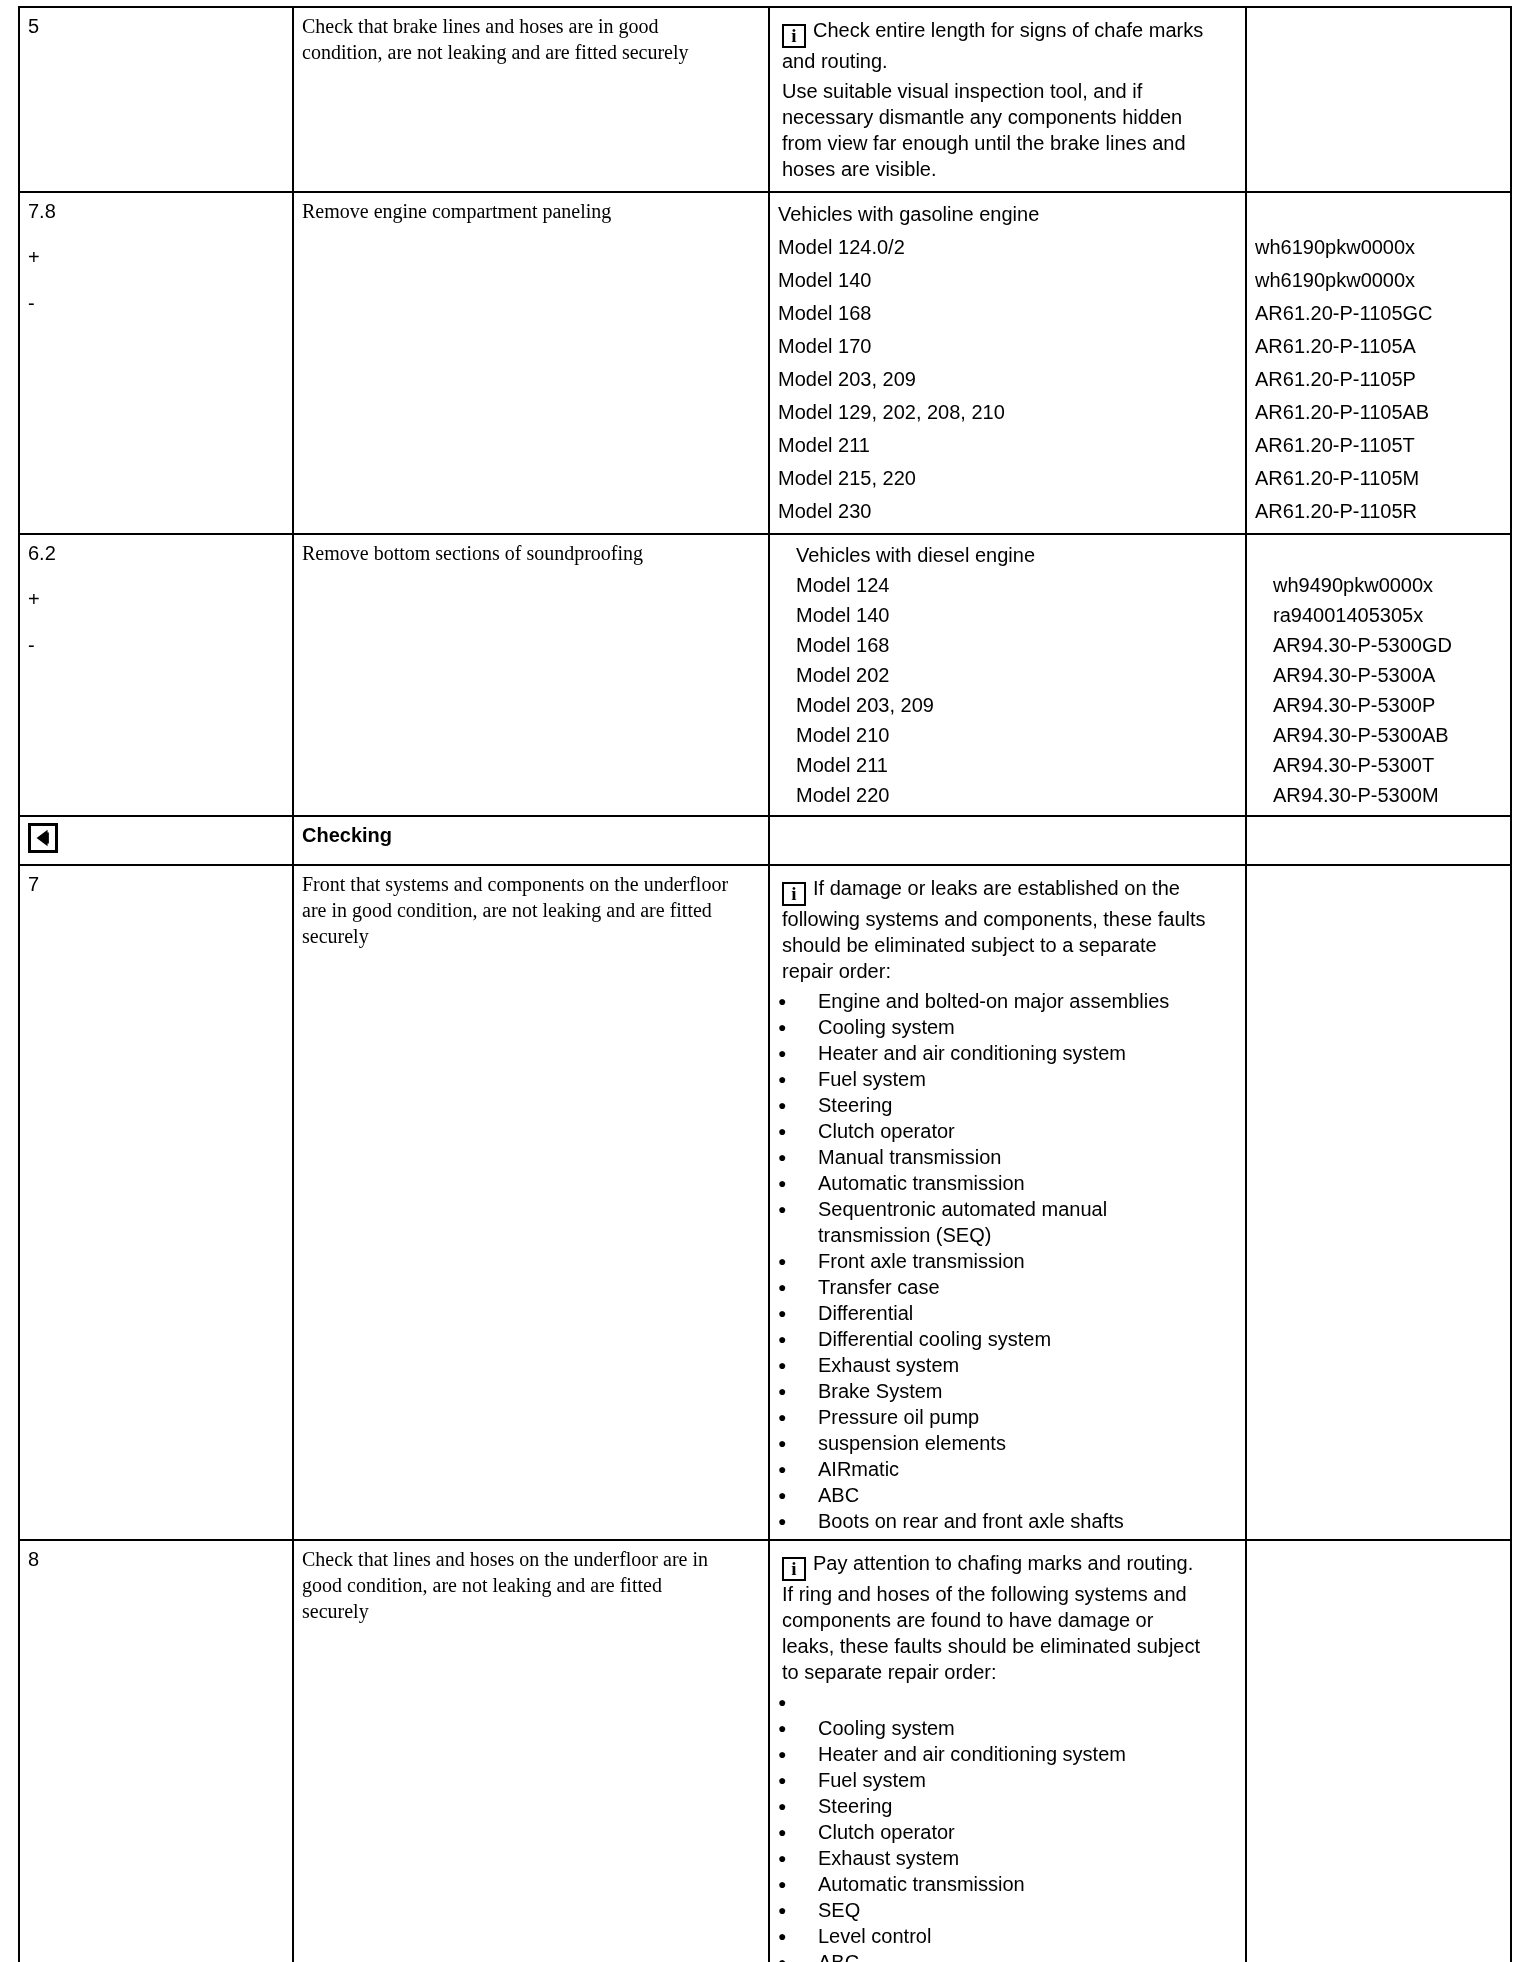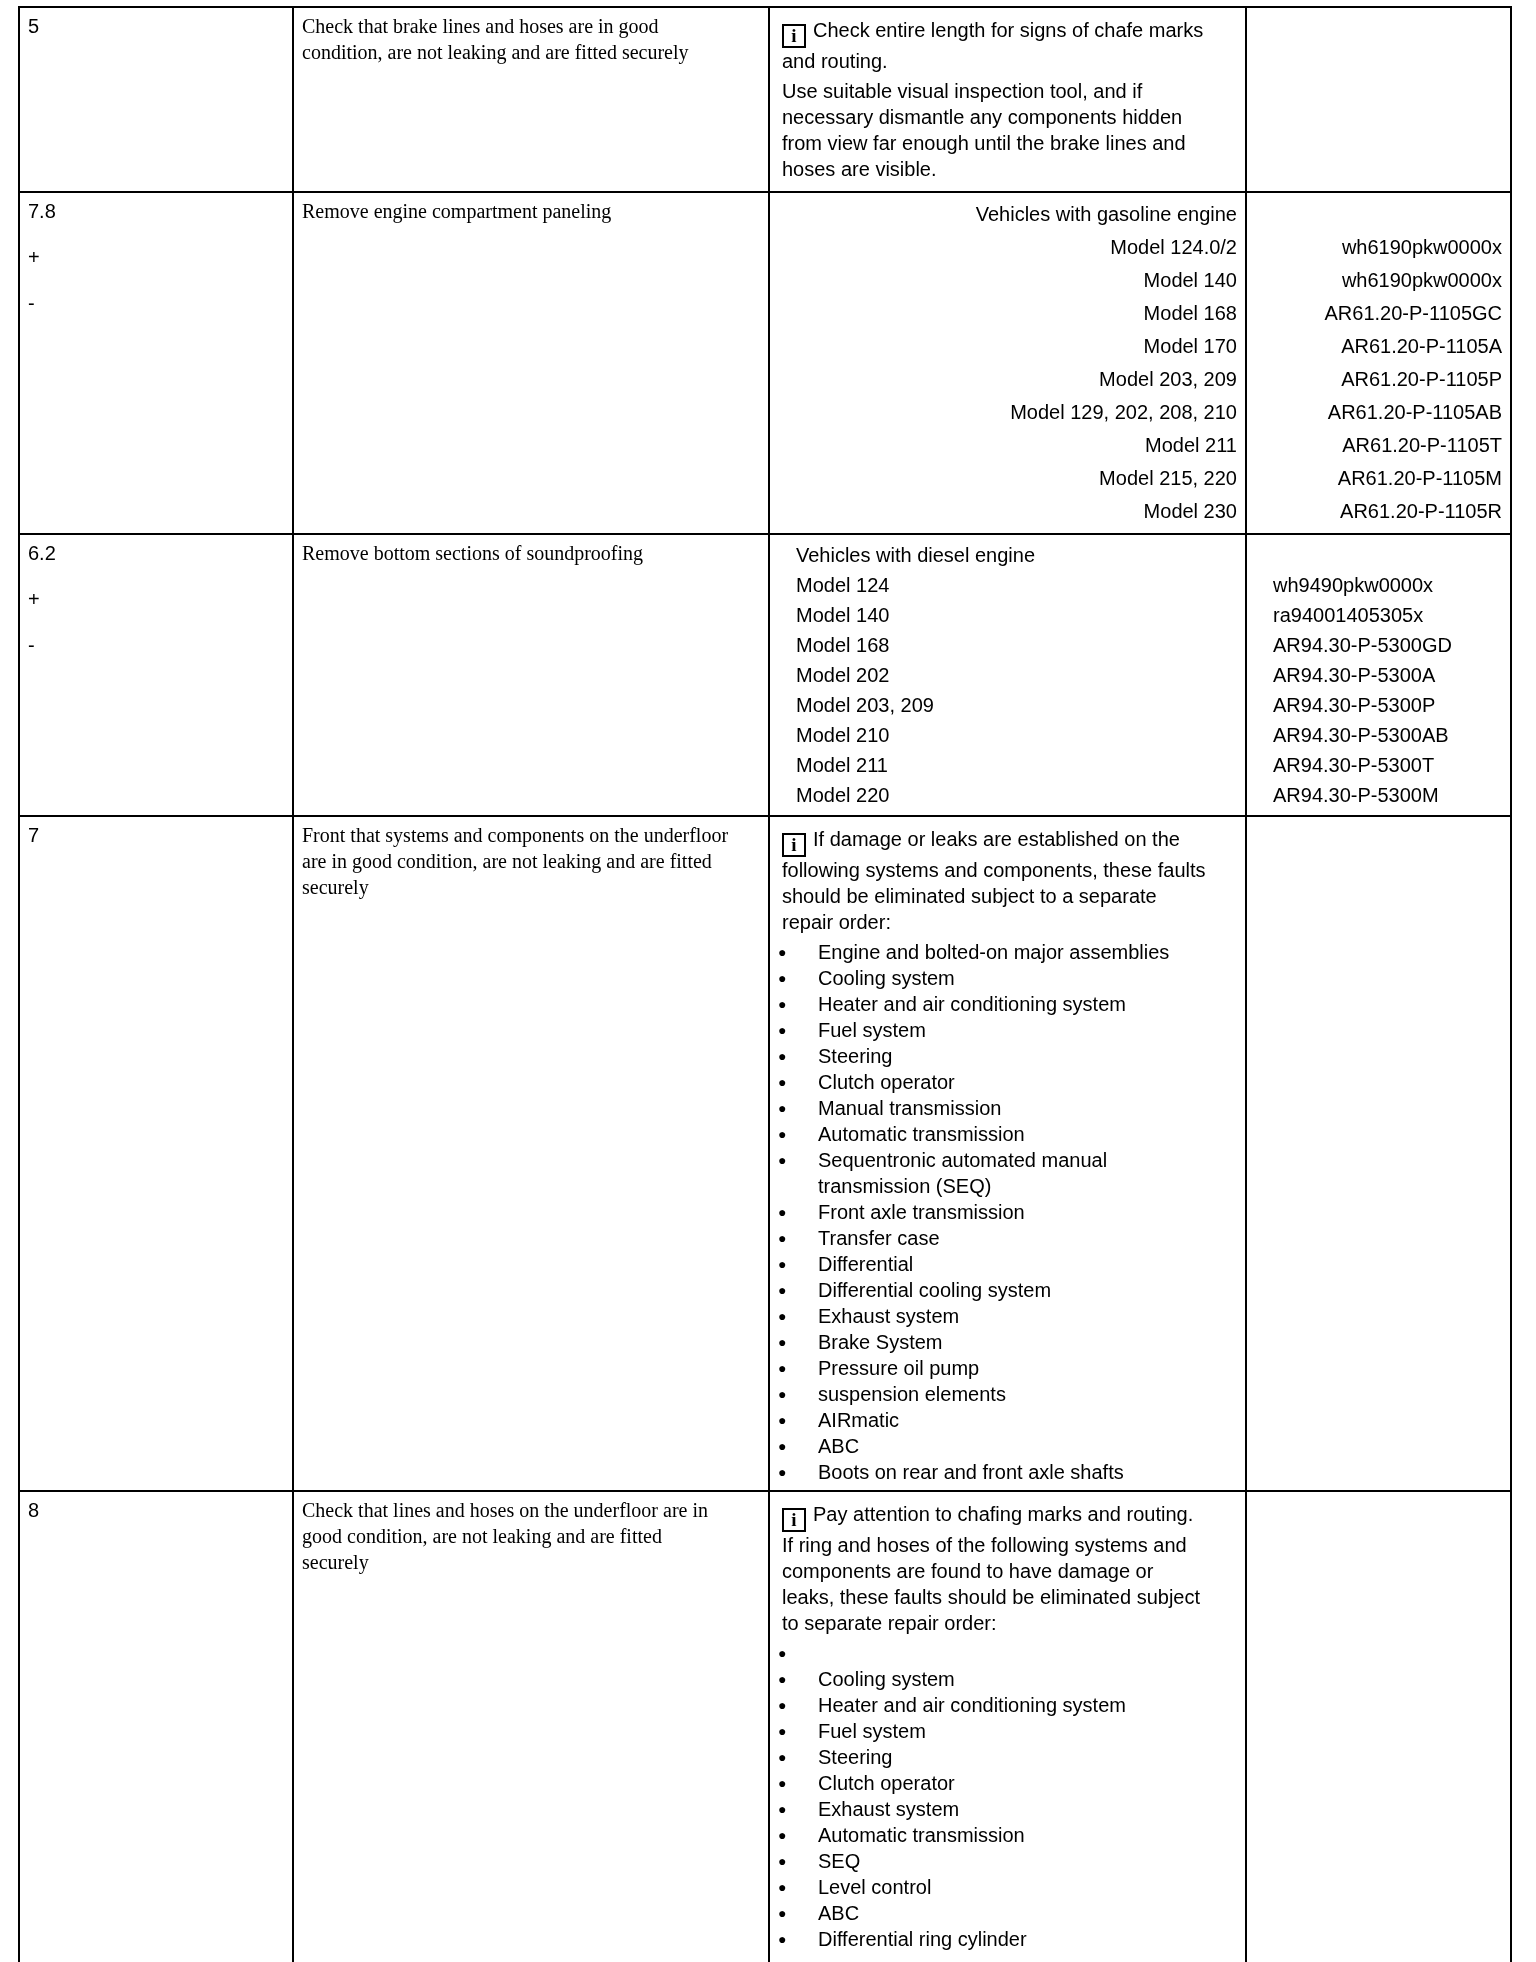--- a/index.html
+++ b/index.html
@@ -30,21 +30,21 @@
   tr.rh314{height:314px}
   tr.rh276{height:276px}
   tr.rh38{height:38px}
   tr.rh650{height:650px}
   tr.rh482{height:482px}
 
   .task{max-width:430px;font-family:Liberation Serif, serif;}
   .note{max-width:427px;margin:4px;}
   .tight{line-height:25px;}
 
-  .models{line-height:33px;text-align:right;}
+  .models{line-height:33px;}
   .models30{line-height:30px;margin-left:18px;}
 
   .info-icon{
     display:inline-block;
     width:24px;height:24px;
     border:2px solid #000;
     box-sizing:border-box;
     font-family:"Liberation Serif","DejaVu Serif",serif;
     font-weight:bold;
     font-size:19px;line-height:20px;
@@ -174,20 +174,33 @@
                 <div class="text-line">AR94.30-P-5300A</div>
                 <div class="text-line">AR94.30-P-5300P</div>
                 <div class="text-line">AR94.30-P-5300AB</div>
                 <div class="text-line">AR94.30-P-5300T</div>
                 <div class="text-line">AR94.30-P-5300M</div>
               </div>
         </div>
       </td>
     </tr>
 
+    <tr class="rh38">
+      <td>
+        <span class="speaker-box"><svg viewBox="0 0 24 24" width="22" height="22">
+                <polygon points="17,3 17,21 5,12" fill="#000"></polygon>
+                <rect x="15" y="6" width="3.4" height="12" fill="#000"></rect>
+              </svg></span>
+      </td>
+      <td>
+        <span class="bold">Checking</span>
+      </td>
+      <td></td>
+      <td></td>
+    </tr>
 
     <tr class="rh650">
       <td>
         <div>7</div>
       </td>
       <td>
         <div class="task">Front that systems and components on the underfloor are in good condition, are not leaking and are fitted securely</div>
       </td>
       <td class="tight">
         <p class="note"><span class="info-icon">i</span><span>If damage or leaks are established on the following systems and components, these faults should be eliminated subject to a separate repair order:</span></p>

